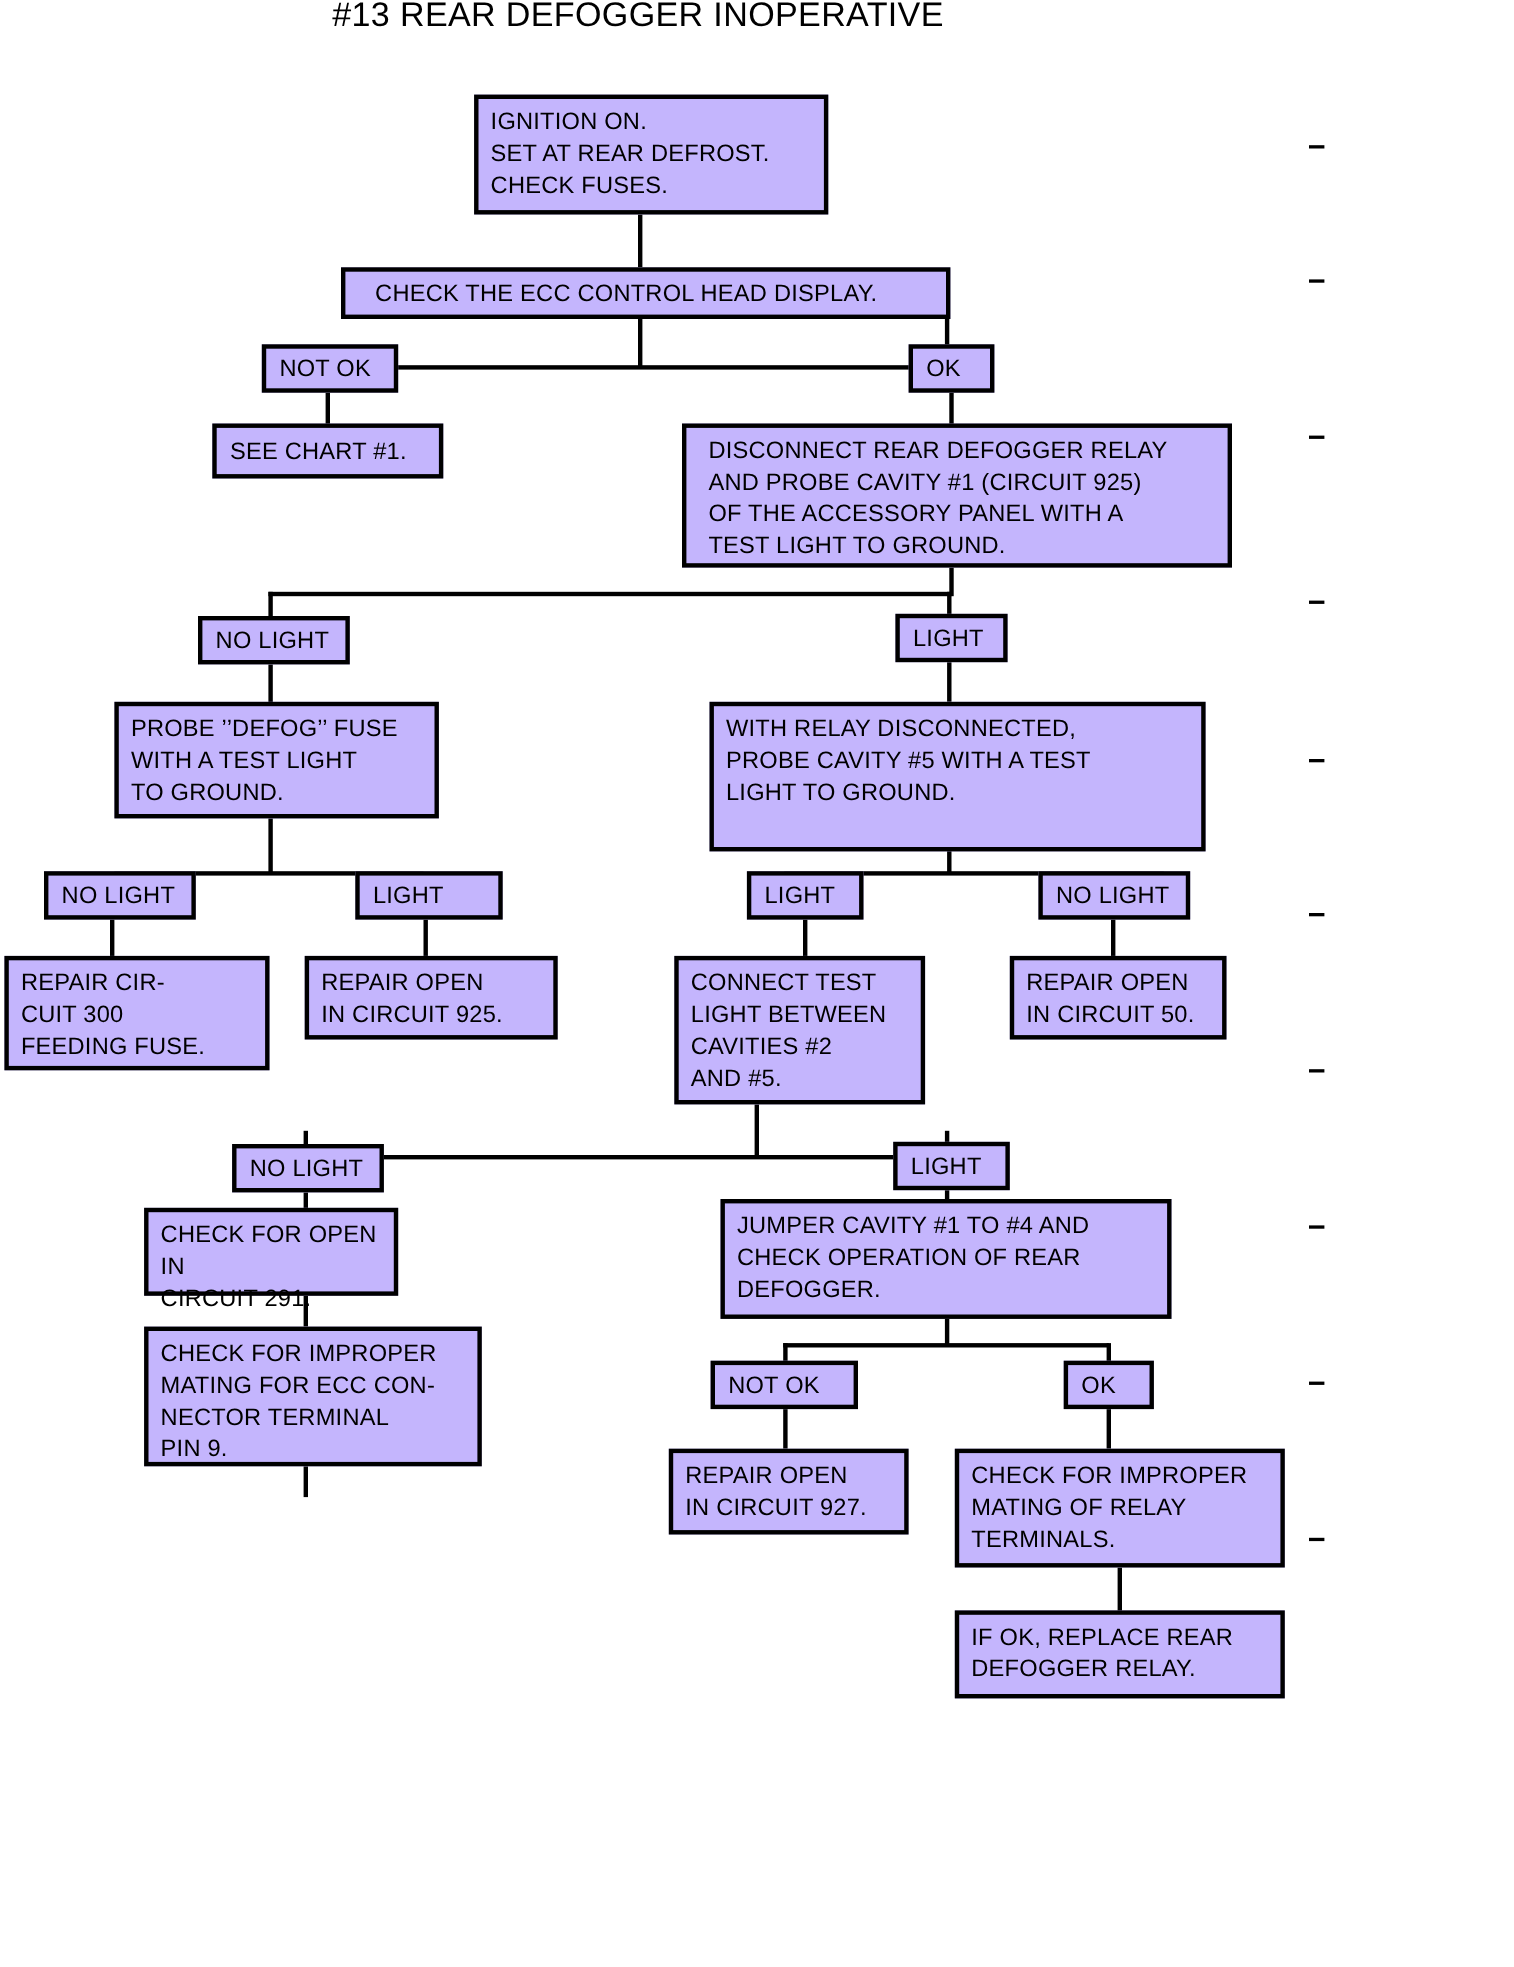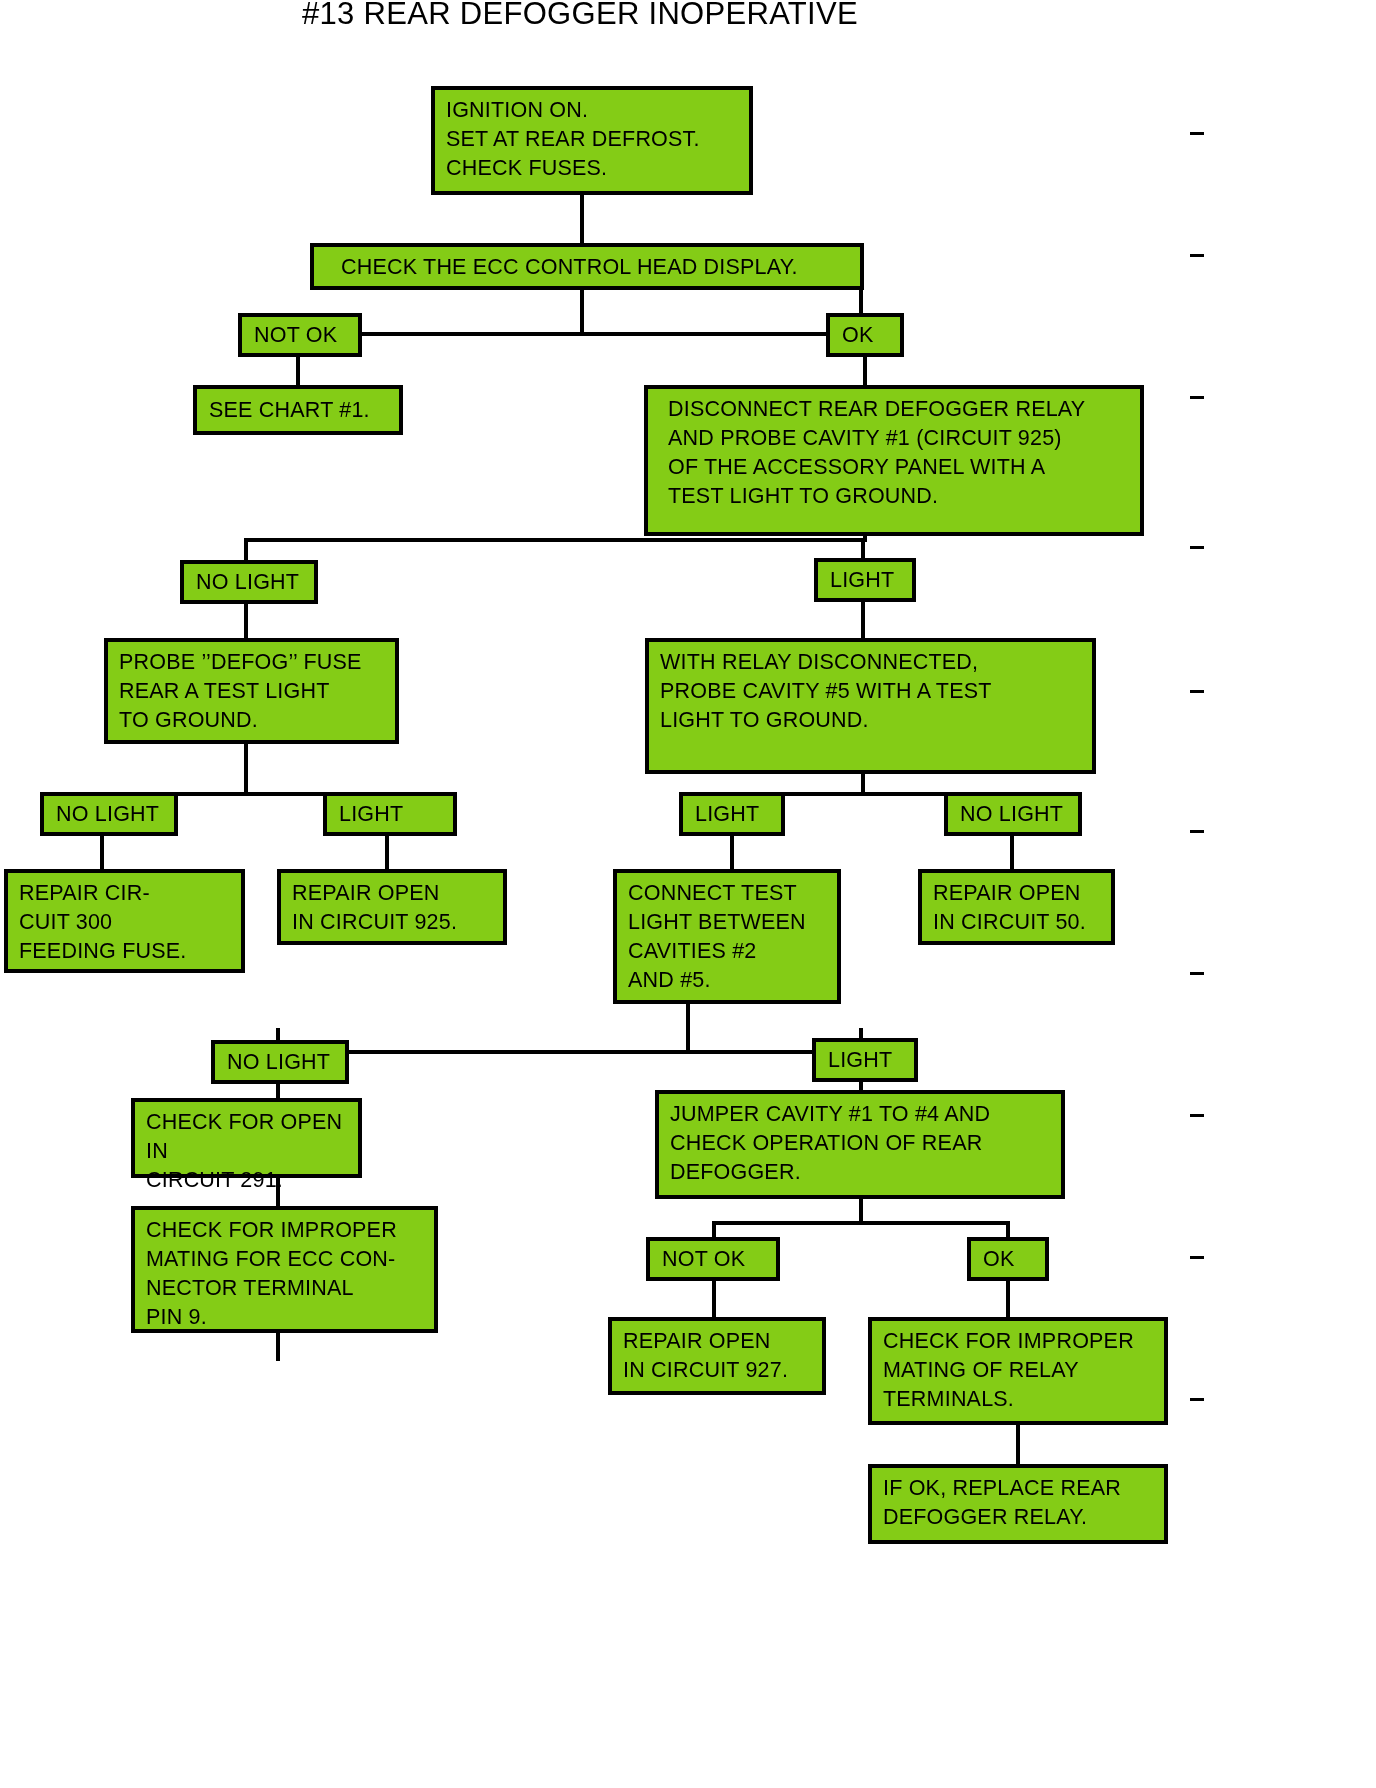--- a/index.html
+++ b/index.html
@@ -24,21 +24,21 @@
     letter-spacing:0.3px;
     color:#000;
     font-weight:400;
     white-space:nowrap;
   }
   
   .box{
     position:absolute;
     box-sizing:border-box;
     border:4px solid #000;
-    background:#84cc16;
+    background:#c4b5fd;
     color:#000;
     font-size:21.5px;
     line-height:29px;
     letter-spacing:0.2px;
     padding:6px 9px 4px 11px;
     z-index:3;
     white-space:pre-line;
     font-weight:400;
   }
   .box.small{
@@ -86,38 +86,38 @@
 
   <div class="box small" style="left:238px; top:313px; width:124px; height:44px;">NOT OK</div>
   <div class="box small" style="left:826px; top:313px; width:78px; height:44px;">OK</div>
 
   <div class="v" style="left:296px; top:357px; width:4px; height:31px;"></div>
 
   <div class="v" style="left:863px; top:357px; height:31px;"></div>
 
   <div class="box small" style="left:193px; top:385px; width:210px; height:50px;">SEE CHART #1.</div>
 
-  <div class="box" style="left:644px; top:385px; width:500px; height:151px;padding-left:20px;">DISCONNECT REAR DEFOGGER RELAY
+  <div class="box" style="left:620px; top:385px; width:500px; height:131px;padding-left:20px;">DISCONNECT REAR DEFOGGER RELAY
 AND PROBE CAVITY #1 (CIRCUIT 925)
 OF THE ACCESSORY PANEL WITH A
 TEST LIGHT TO GROUND.</div>
 
   <div class="v" style="left:863px; top:516px; height:26px;"></div>
   <div class="h" style="left:244px; top:538px; width:621px;"></div>
   <div class="v" style="left:244px; top:538px; height:26px;"></div>
   <div class="v" style="left:861px; top:538px; height:26px;"></div>
 
   <div class="box small" style="left:180px; top:560px; width:138px; height:44px;">NO LIGHT</div>
   <div class="box small" style="left:814px; top:558px; width:102px; height:44px;">LIGHT</div>
 
   <div class="v" style="left:244px; top:604px; height:36px;"></div>
   <div class="v" style="left:861px; top:602px; height:36px;"></div>
 
   <div class="box" style="left:104px; top:638px; width:295px; height:106px;">PROBE ’’DEFOG’’ FUSE
-REAR A TEST LIGHT
+WITH A TEST LIGHT
 TO GROUND.</div>
 
   <div class="box" style="left:645px; top:638px; width:451px; height:136px;">WITH RELAY DISCONNECTED,
 PROBE CAVITY #5 WITH A TEST
 LIGHT TO GROUND.</div>
 
   <div class="v" style="left:244px; top:744px; height:50px;"></div>
   <div class="h" style="left:104px; top:792px; width:281px;"></div>
 
   <div class="v" style="left:861px; top:744px; height:50px;"></div>

